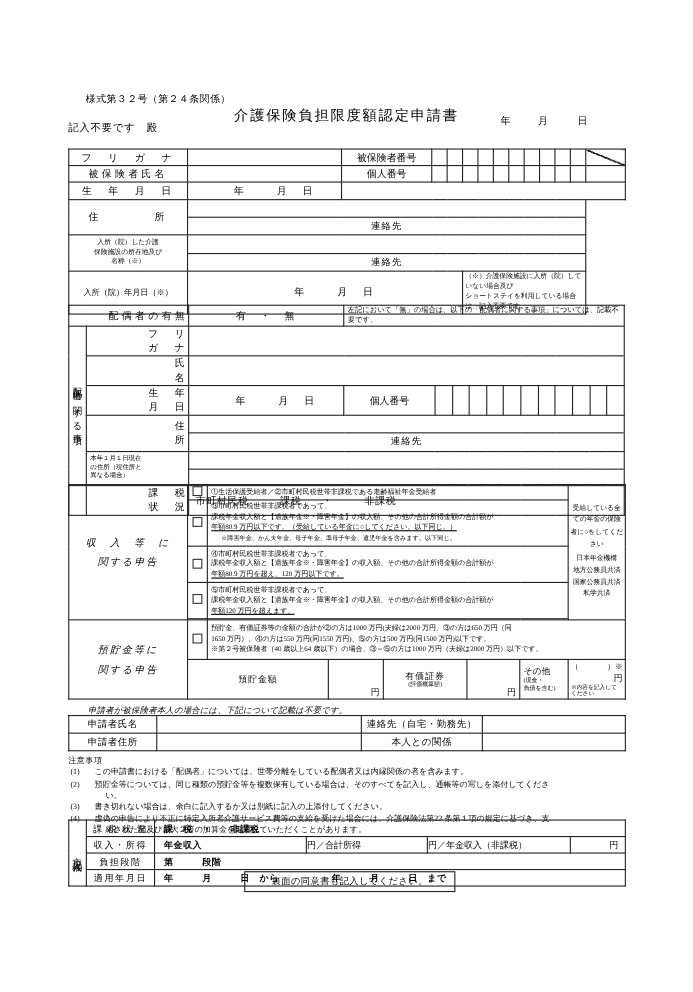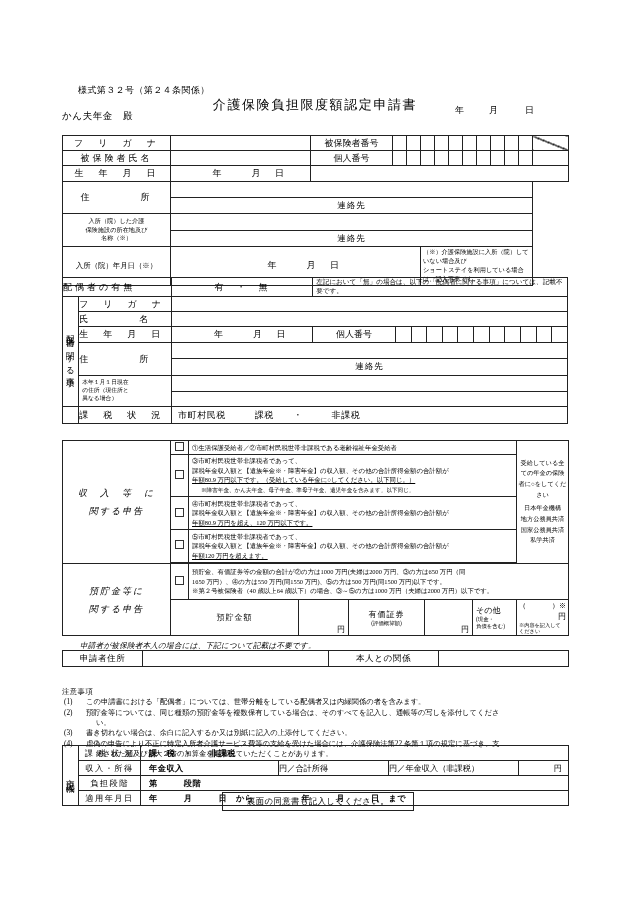--- a/index.html
+++ b/index.html
@@ -40,21 +40,21 @@
   #tbl-insured .lbl{text-align:center;letter-spacing:3px;}
   #tbl-insured .lbl-sm{text-align:center;font-size:6.2px;line-height:1.35;letter-spacing:0;}
   .diag{
     background:linear-gradient(to top right,transparent 0,transparent 47%,#222 47%,#222 53%,transparent 53%,transparent 100%);
   }
   .renrakusaki{font-size:8.5px;letter-spacing:1px;}
   .note-sm{font-size:6.2px;line-height:1.45;letter-spacing:0;padding:1px 2px;}
 
   
   #tbl-spouse{position:absolute;left:62px;top:277px;width:506px;font-size:9px;}
-  #tbl-spouse .lbl{text-align:left;letter-spacing:3px;}
+  #tbl-spouse .lbl{text-align:right;letter-spacing:3px;padding-left:33px;}
   .vlabel{
     writing-mode:vertical-rl;
     text-orientation:upright;
     letter-spacing:2px;
     font-size:8.5px;
     margin:0 auto;
     white-space:nowrap;
     line-height:1;
   }
   .vwrap{display:flex;align-items:center;justify-content:center;height:100%;}
@@ -100,21 +100,21 @@
                border:1px solid #222;font-size:8.4px;text-align:center;line-height:17px;
                letter-spacing:.4px;}
 </style>
 </head>
 <body>
 
 <div class="page">
 
   <div id="form-number">様式第３２号（第２４条関係）</div>
   <div id="doc-title">介護保険負担限度額認定申請書</div>
-  <div id="addressee">かん夫年金　殿</div>
+  <div id="addressee">記入不要です　殿</div>
   <div id="date-line">
     <span class="y">年</span><span class="m">月</span><span>日</span>
   </div>
 
   <table id="tbl-insured">
     <colgroup>
       <col style="width:108px">
         <col style="width:140px">
       <col style="width:82px">
       <col span="10" style="width:14px">
@@ -378,20 +378,26 @@
   <div id="note-self">申請者が被保険者本人の場合には、下記について記載は不要です。</div>
 
   <table id="tbl-applicant">
     <colgroup>
       <col style="width:80px">
         <col style="width:186px">
       <col style="width:110px">
         <col style="width:130px">
     </colgroup>
     <tbody>
+        <tr style="height:16px">
+      <td class="lbl">申請者氏名</td>
+      <td></td>
+      <td class="lbl">連絡先（自宅・勤務先）</td>
+      <td></td>
+    </tr>
     <tr style="height:16px">
       <td class="lbl">申請者住所</td>
       <td></td>
       <td class="lbl">本人との関係</td>
       <td></td>
     </tr>
   </tbody>
     </table>
 
   <div id="cautions">

